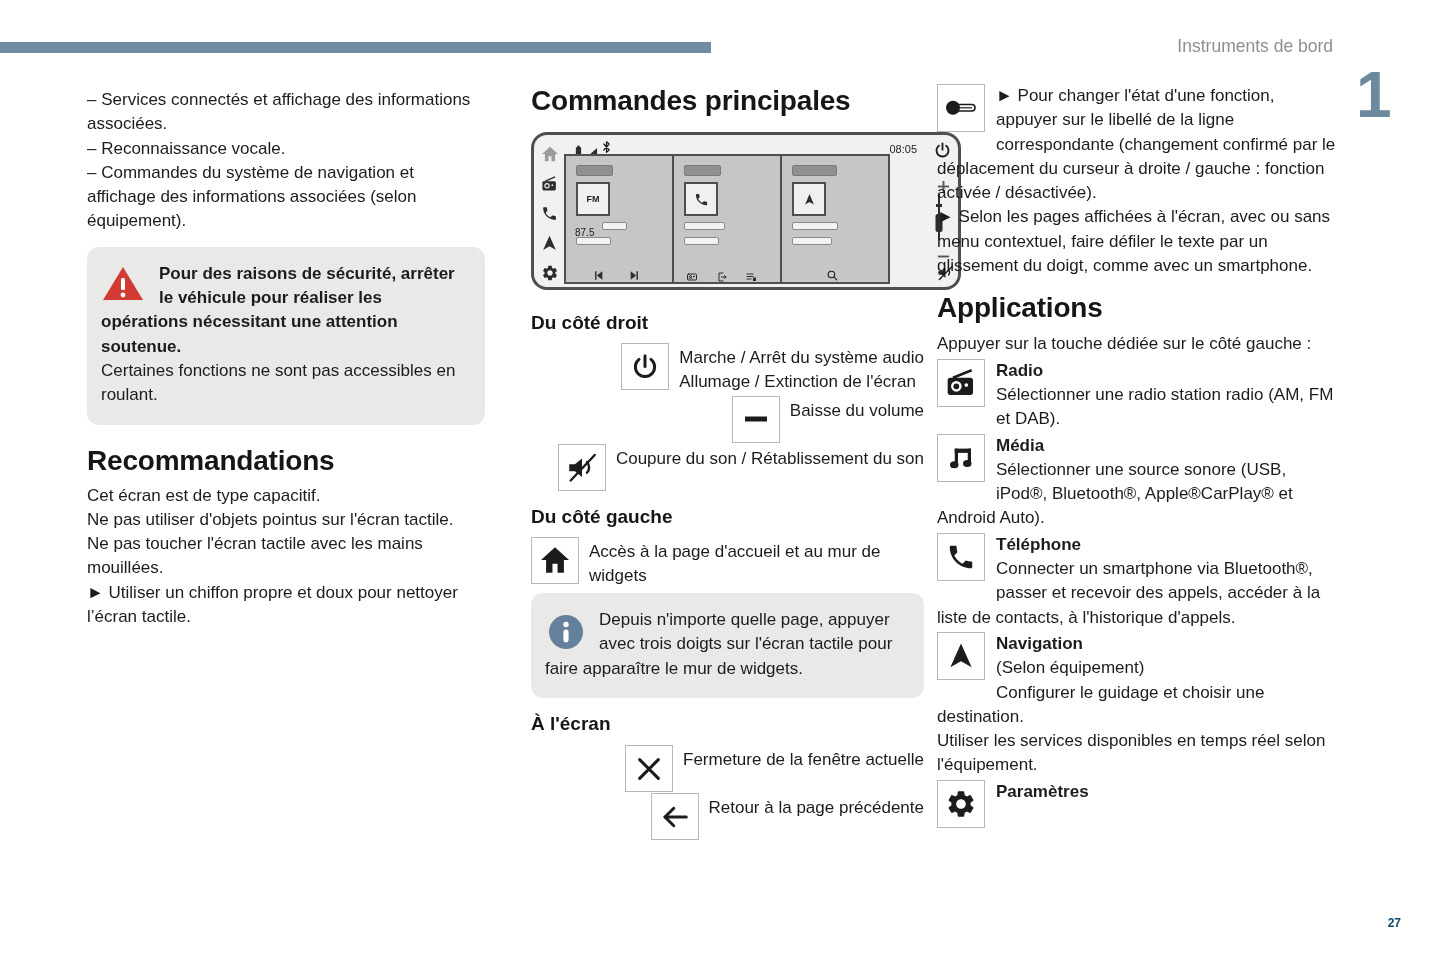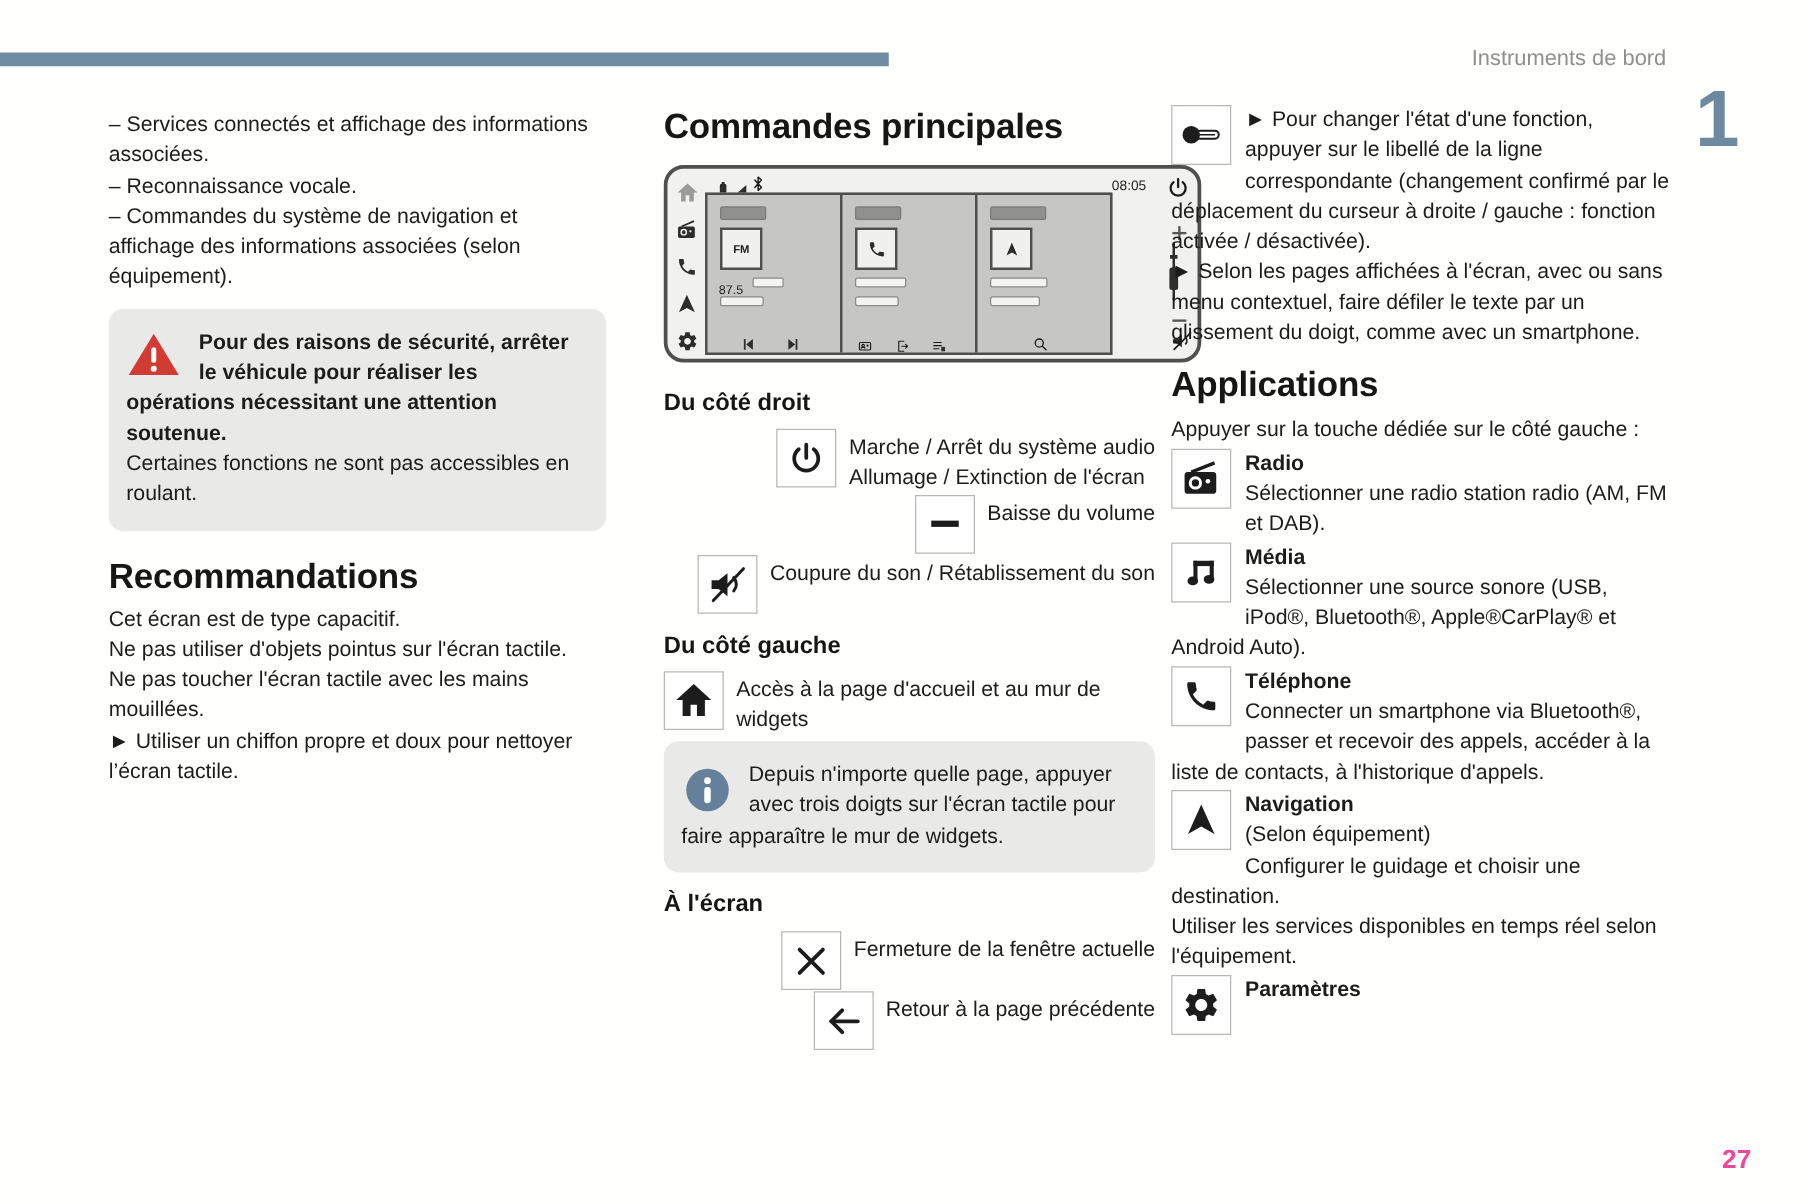--- a/index.html
+++ b/index.html
@@ -4,21 +4,21 @@
 <style>
   * { margin:0; padding:0; box-sizing:border-box; }
   html,body { background:#ffffff; }
   .page {
     position:relative; width:1445px; height:963px; background:#fffffe;
     font-family:"Liberation Sans","DejaVu Sans",sans-serif; color:#1c1c1c; overflow:hidden;
   }
   .topbar { position:absolute; left:0; top:42px; width:711px; height:11px; background:#6f8ca3; }
   .header-title { position:absolute; top:36px; right:112px; font-size:17.5px; color:#8f8f8f; }
   .chapter-num { position:absolute; top:63px; left:1356px; font-size:64px; font-weight:bold; color:#6d89a0; line-height:1; }
-  .page-num { position:absolute; top:916px; right:44px; font-size:21px; font-weight:bold; color:#ec4899; }
+  .page-num { position:absolute; top:916px; right:44px; font-size:12px; font-weight:bold; color:#0c4a6e; }
 
   .col { position:absolute; font-size:17px; line-height:24.3px; }
   .col-left  { left:87px;  top:88px; width:398px; }
   .col-mid   { left:531px; top:84px; width:393px; }
   .col-right { left:937px; top:84px; width:400px; }
 
   h2.h { font-size:28px; line-height:34px; font-weight:bold; letter-spacing:-0.2px; color:#161616; }
   h3.sh { font-size:19px; line-height:24px; font-weight:bold; color:#161616; }
   p.b { margin:0; }
   .pre { white-space:pre-line; }

